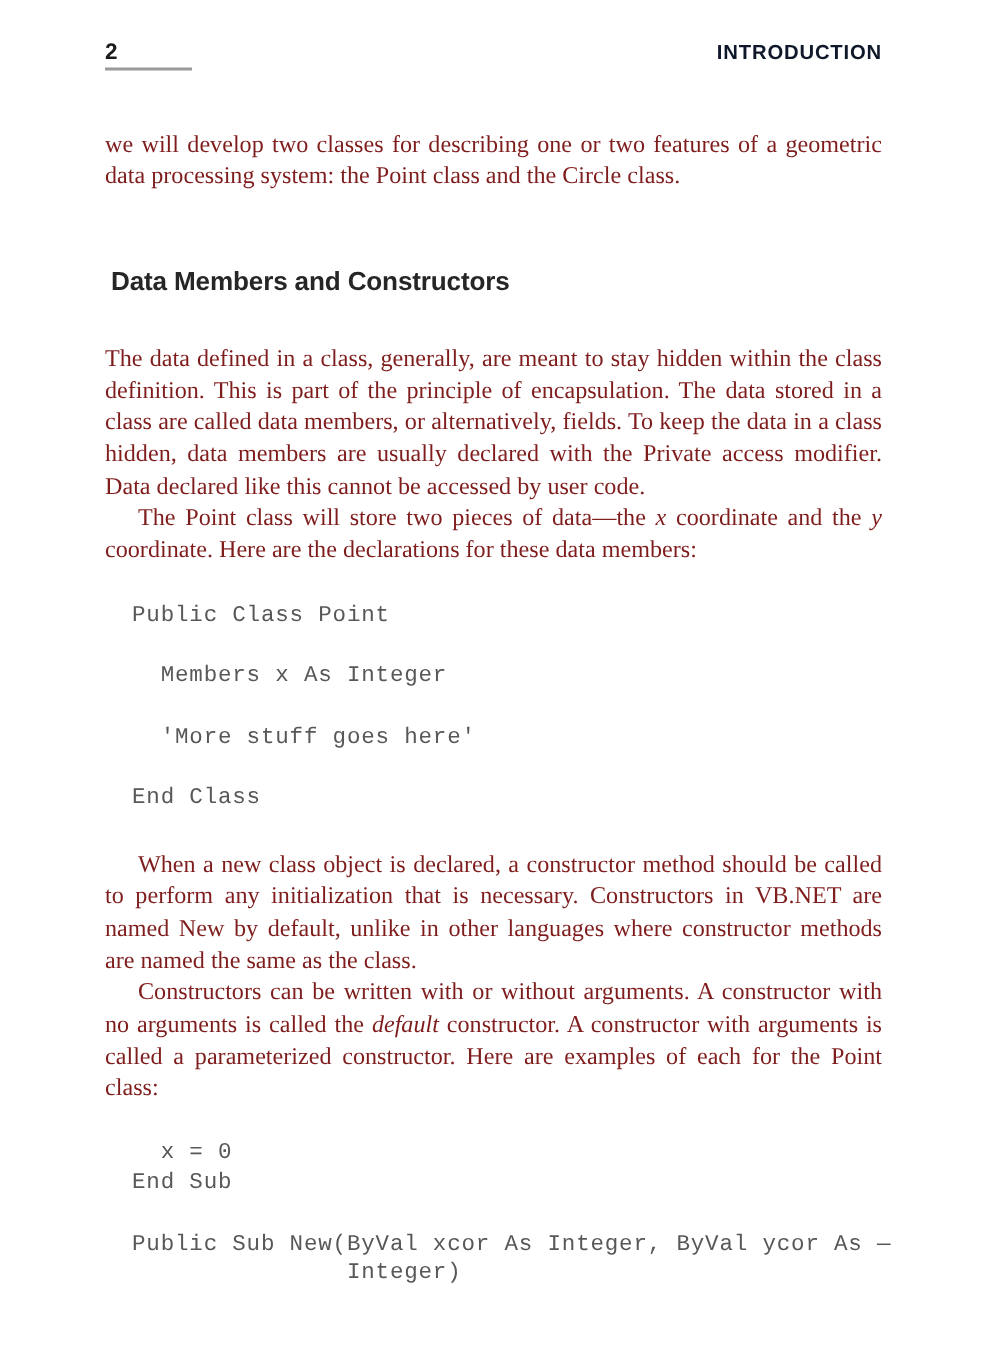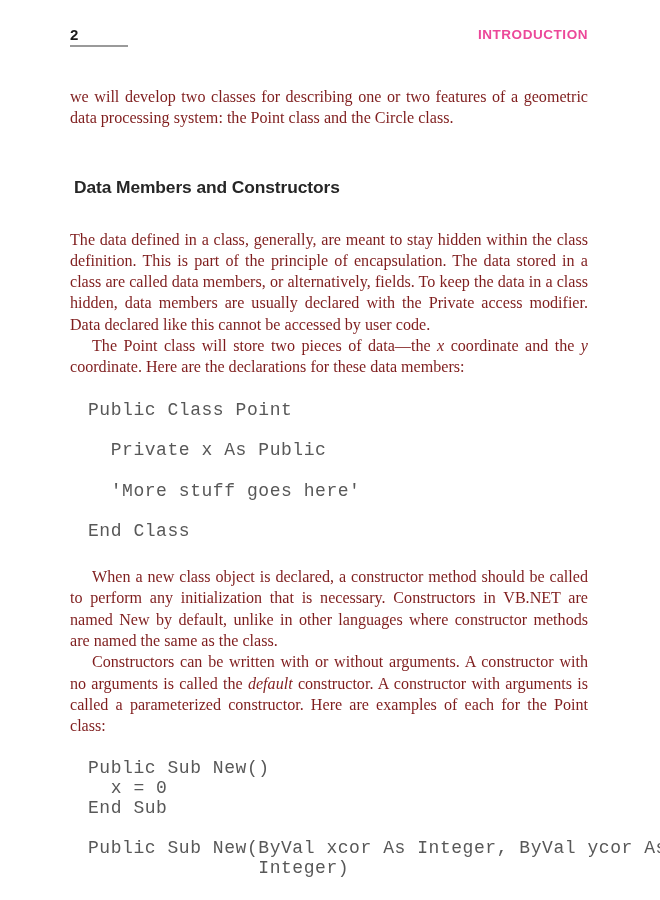--- a/index.html
+++ b/index.html
@@ -54,21 +54,21 @@
     background: #9a9a9a;
   }
   .chapter-title {
     position: absolute;
     right: 0;
     top: 1px;
     font-family: "Liberation Sans", "DejaVu Sans", sans-serif;
     font-weight: bold;
     font-size: 13.5px;
     letter-spacing: 0.55px;
-    color: #ec4899;
+    color: #0f172a;
     white-space: nowrap;
   }
 
   
   .column {
     position: absolute;
     left: 70px;
     top: 86px;
     width: 518px;
   }
@@ -101,21 +101,21 @@
   .gap-after-para  { height: 44px; }
   .gap-after-head  { height: 27px; }
   .gap-before-code { height: 23px; }
   .gap-after-code  { height: 24px; }
   .gap-code-inner  { height: 21px; }
 
   pre.code {
     margin: 0;
     padding: 0;
     font-family: "Liberation Mono", "DejaVu Sans Mono", monospace;
-    font-size: 18px;
+    font-size: 15px;
     line-height: 19.6px;
     color: #585858;
     white-space: pre;
     letter-spacing: 0.55px;
   }
   .code-block {
     margin-left: 18px;
   }
 </style>
 </head>
@@ -143,37 +143,36 @@
 
     <p class="body">The data defined in a class, generally, are meant to stay hidden within the class definition. This is part of the principle of encapsulation. The data stored in a class are called data members, or alternatively, fields. To keep the data in a class hidden, data members are usually declared with the Private access modifier. Data declared like this cannot be accessed by user code.</p>
 
     <p class="body indent"><span>The Point class will store two pieces of data—the </span><span class="it">x</span><span> coordinate and the </span><span class="it">y</span><span> coordinate. Here are the declarations for these data members:</span></p>
 
     <div class="gap-before-code"></div>
 
     <div class="code-block">
       <pre class="code">Public Class Point</pre>
       <div class="gap-code-inner"></div>
-      <pre class="code">  Private x As Public</pre>
+      <pre class="code">  Members x As Integer</pre>
       <div class="gap-code-inner"></div>
       <pre class="code">  'More stuff goes here'</pre>
       <div class="gap-code-inner"></div>
       <pre class="code">End Class</pre>
     </div>
 
     <div class="gap-after-code"></div>
 
     <p class="body indent">When a new class object is declared, a constructor method should be called to perform any initialization that is necessary. Constructors in VB.NET are named New by default, unlike in other languages where constructor methods are named the same as the class.</p>
 
     <p class="body indent"><span>Constructors can be written with or without arguments. A constructor with no arguments is called the </span><span class="it">default</span><span> constructor. A constructor with arguments is called a parameterized constructor. Here are examples of each for the Point class:</span></p>
 
     <div class="gap-before-code"></div>
 
     <div class="code-block">
-      <pre class="code">Public Sub New()</pre>
       <pre class="code">  x = 0</pre>
       <pre class="code">End Sub</pre>
     </div>
 
     <div class="gap-code-inner"></div>
 
     <div class="code-block">
       <pre class="code">Public Sub New(ByVal xcor As Integer, ByVal ycor As —</pre>
       <pre class="code">               Integer)</pre>
 

